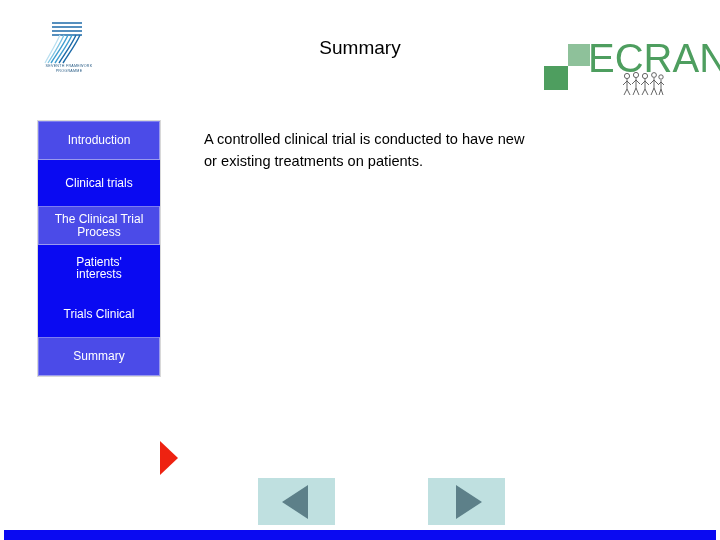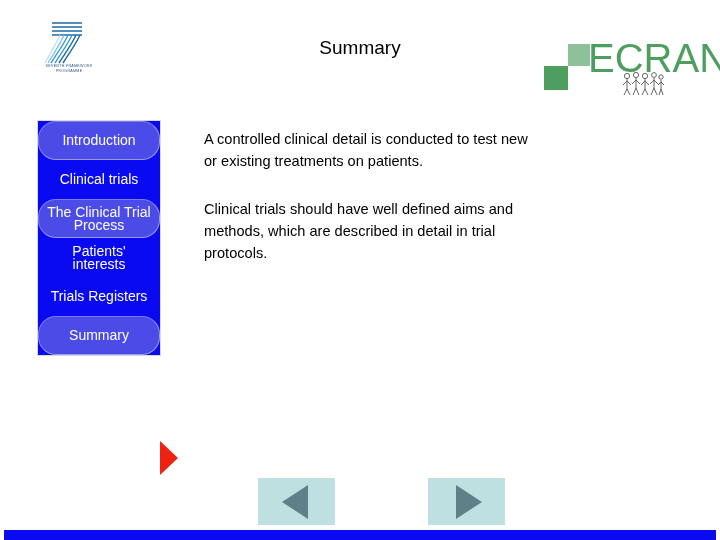--- a/index.html
+++ b/index.html
@@ -107,31 +107,30 @@
     background: #0a0af2;
     border: 1px solid #d8d8d8;
     box-sizing: border-box;
   }
   .nav-item {
     position: relative;
     box-sizing: border-box;
     width: 100%;
     text-align: center;
     color: #ffffff;
-    font-size: 14px;
+    font-size: 12px;
     line-height: 12.5px;
     display: flex;
     align-items: center;
     justify-content: center;
     padding: 0 4px;
-    border-radius: 18px;
   }
   .nav-item.dark {
     background: #0a0af2;
-    height: 39px;
+    height: 46px;
   }
   .nav-item.light {
     background: #4b4be8;
     height: 39px;
     border: 1px solid #9a9aee;
     border-left-color: #7d7df0;
     border-top-color: #7d7df0;
   }
   .nav-item .nav-label {
     white-space: pre-line;
@@ -264,31 +263,30 @@
   </div>
   <div class="nav-item light">
     <span class="nav-label">The Clinical Trial
 Process</span>
   </div>
   <div class="nav-item dark">
     <span class="nav-label">Patients'
 interests</span>
   </div>
   <div class="nav-item dark">
-    <span class="nav-label">Trials Registers</span>
+    <span class="nav-label">Trials Clinical</span>
   </div>
   <div class="nav-item light">
     <span class="nav-label">Summary</span>
   </div>
 </div>
 <div id="active-pointer"></div>
 
 <div id="content">
-  <p>A controlled clinical detail is conducted to test new or existing treatments on patients.</p>
-  <p>Clinical trials should have well defined aims and methods, which are described in detail in trial protocols.</p>
+  <p>A controlled clinical trial is conducted to have new or existing treatments on patients.</p>
 </div>
 
 <div class="nav-button" id="prev-button">
   <span class="tri-left"></span>
 </div>
 <div class="nav-button" id="next-button">
   <span class="tri-right"></span>
 </div>
 
 <div id="bottom-bar"></div>

